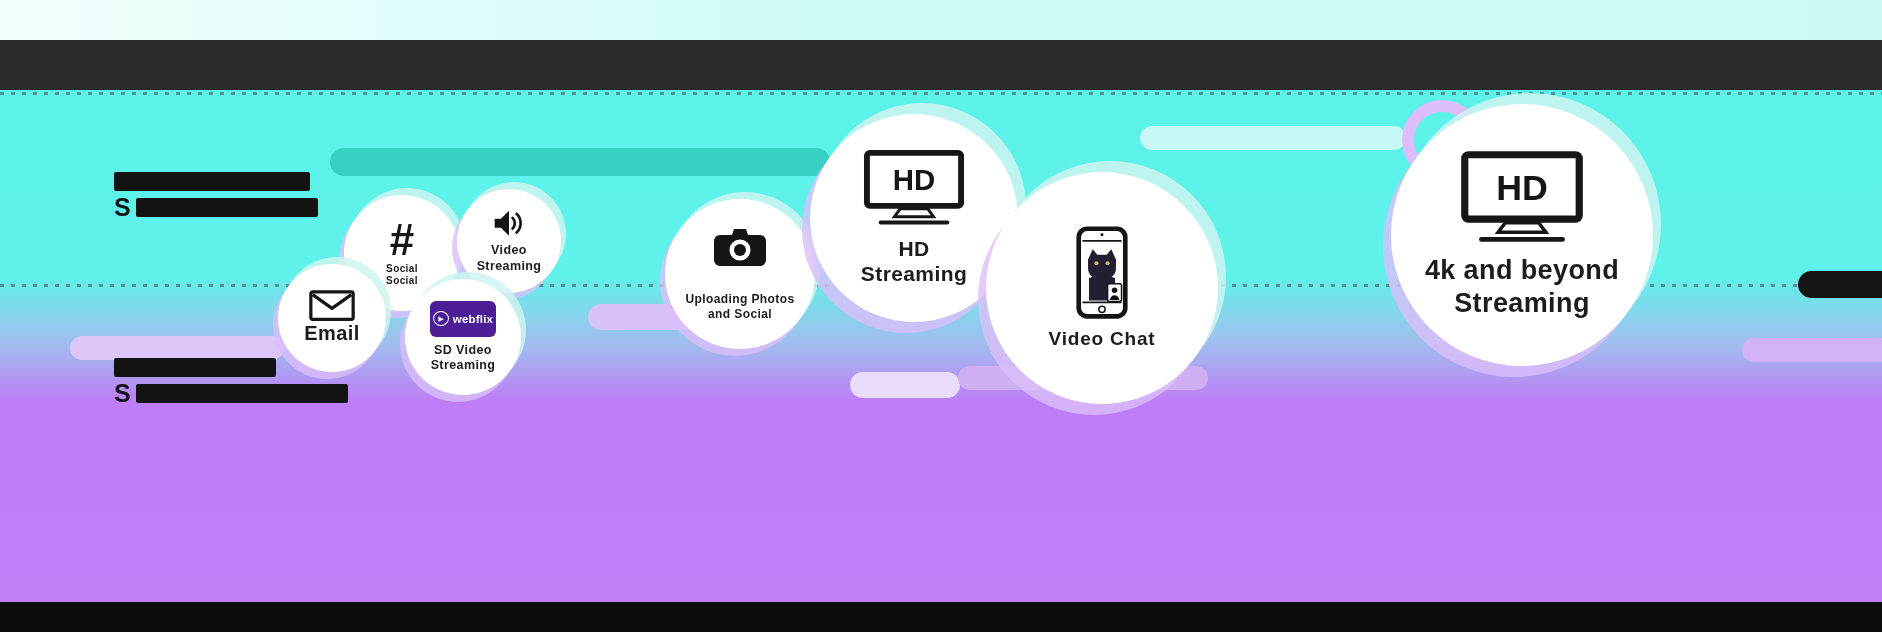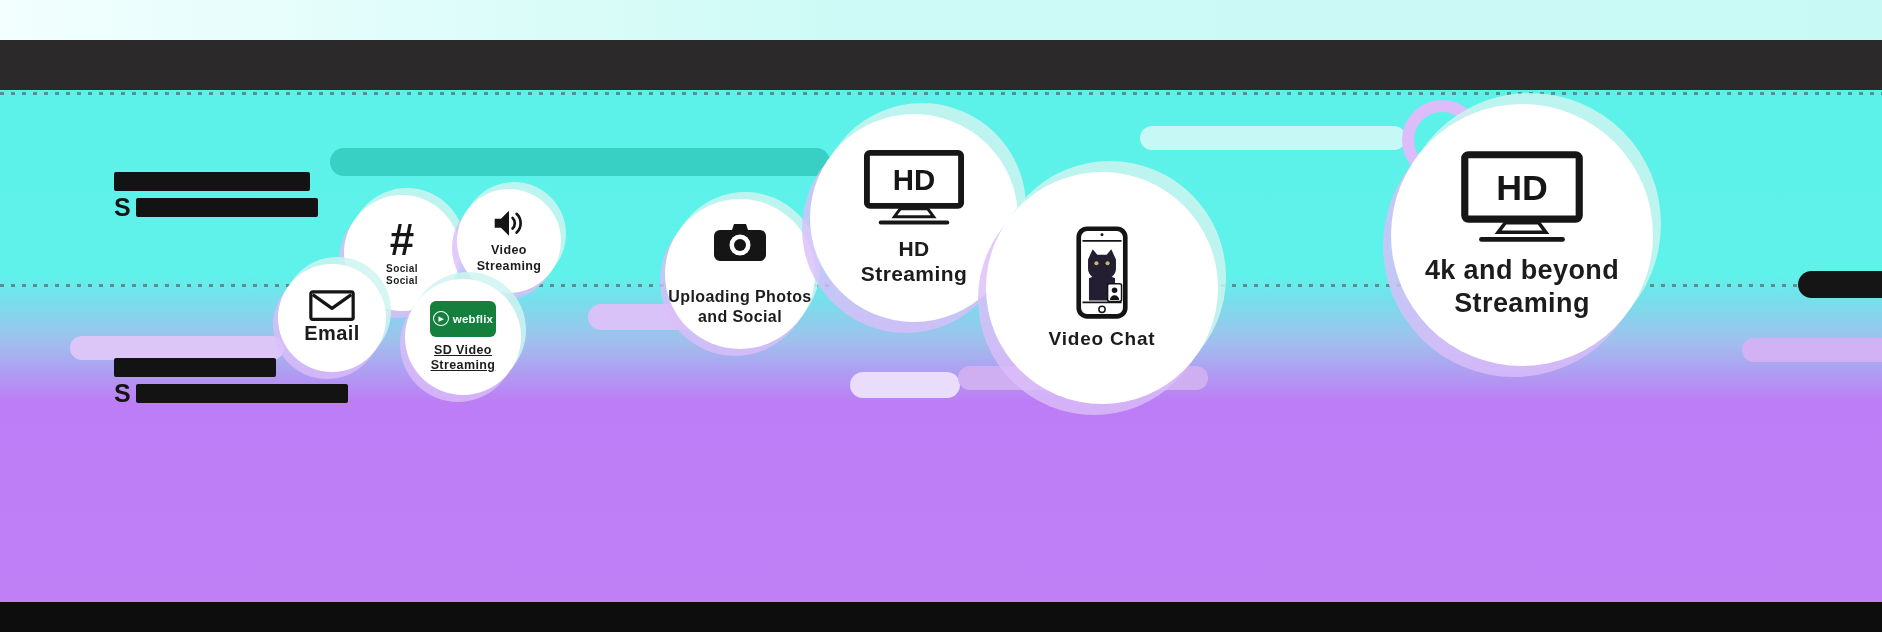--- a/index.html
+++ b/index.html
@@ -58,35 +58,35 @@
   .b-upload{left:665px;top:199px;width:150px;height:150px;}
   .b-hd{left:810px;top:114px;width:208px;height:208px;}
   .b-video{left:986px;top:172px;width:232px;height:232px;}
   .b-4k{left:1391px;top:104px;width:262px;height:262px;}
 
   .lbl{color:#1c1c1e;font-weight:700;letter-spacing:.4px;line-height:1.22;}
   .b-email .lbl{font-size:20px;font-weight:600;}
   .b-social .glyph{font-size:44px;font-weight:800;color:#161616;line-height:.95;}
   .b-social .lbl{font-size:10px;font-weight:600;margin-top:2px;}
   .b-audio .lbl{font-size:12.5px;margin-top:5px;}
-  .b-sd .lbl{font-size:12.5px;font-weight:800;margin-top:6px;text-decoration:underline;}
-  .b-upload .lbl{font-size:16px;font-weight:800;margin-top:24px;}
+  .b-sd .lbl{font-size:12.5px;font-weight:800;margin-top:6px;}
+  .b-upload .lbl{font-size:12px;font-weight:800;margin-top:24px;}
   .b-hd .lbl{font-size:21px;font-weight:600;margin-top:8px;}
   .b-video .lbl{font-size:19px;font-weight:600;margin-top:8px;letter-spacing:.8px;}
   .b-4k .lbl{font-size:27px;font-weight:600;margin-top:8px;}
 
   .ic{display:block;}
   .ic-envelope{width:46px;}
   .ic-speaker{width:34px;}
   .ic-camera{width:56px;}
   .b-hd .ic-tv{width:102px;}
   .b-4k .ic-tv{width:124px;}
   .ic-phone{width:54px;}
 
-  .wf-badge{width:66px;height:36px;background:#15803d;border-radius:6px;
+  .wf-badge{width:66px;height:36px;background:#4c1d95;border-radius:6px;
     display:flex;align-items:center;justify-content:center;gap:4px;color:#fff;}
   .wf-play{width:13px;height:13px;border:1.3px solid #fff;border-radius:50%;font-size:7px;
     display:flex;align-items:center;justify-content:center;padding-left:1px;flex:0 0 auto;}
   .wf-text{font-size:11.5px;font-weight:700;letter-spacing:.2px;}
 </style>
 </head>
 <body>
 
 <div class="stage">
 

